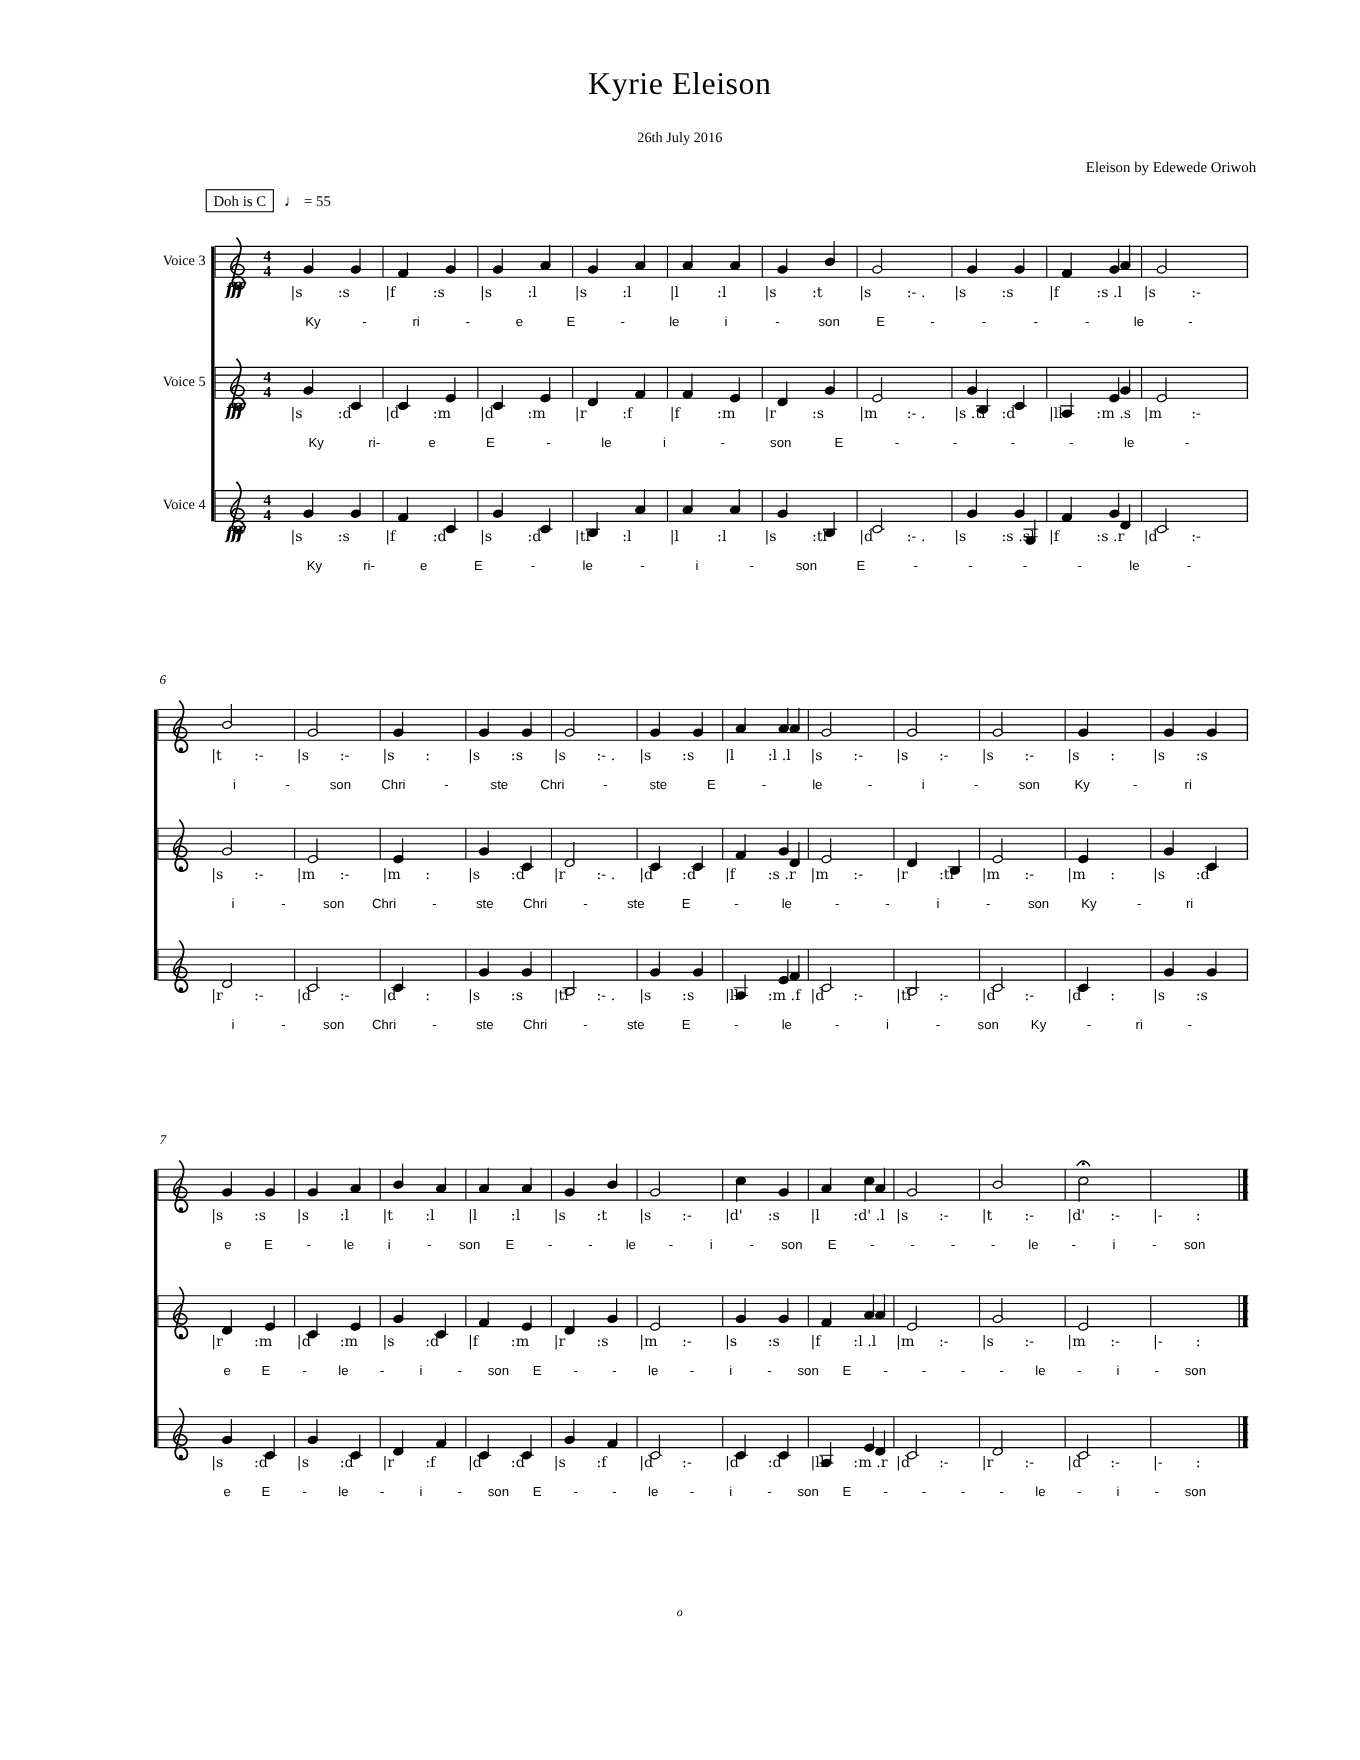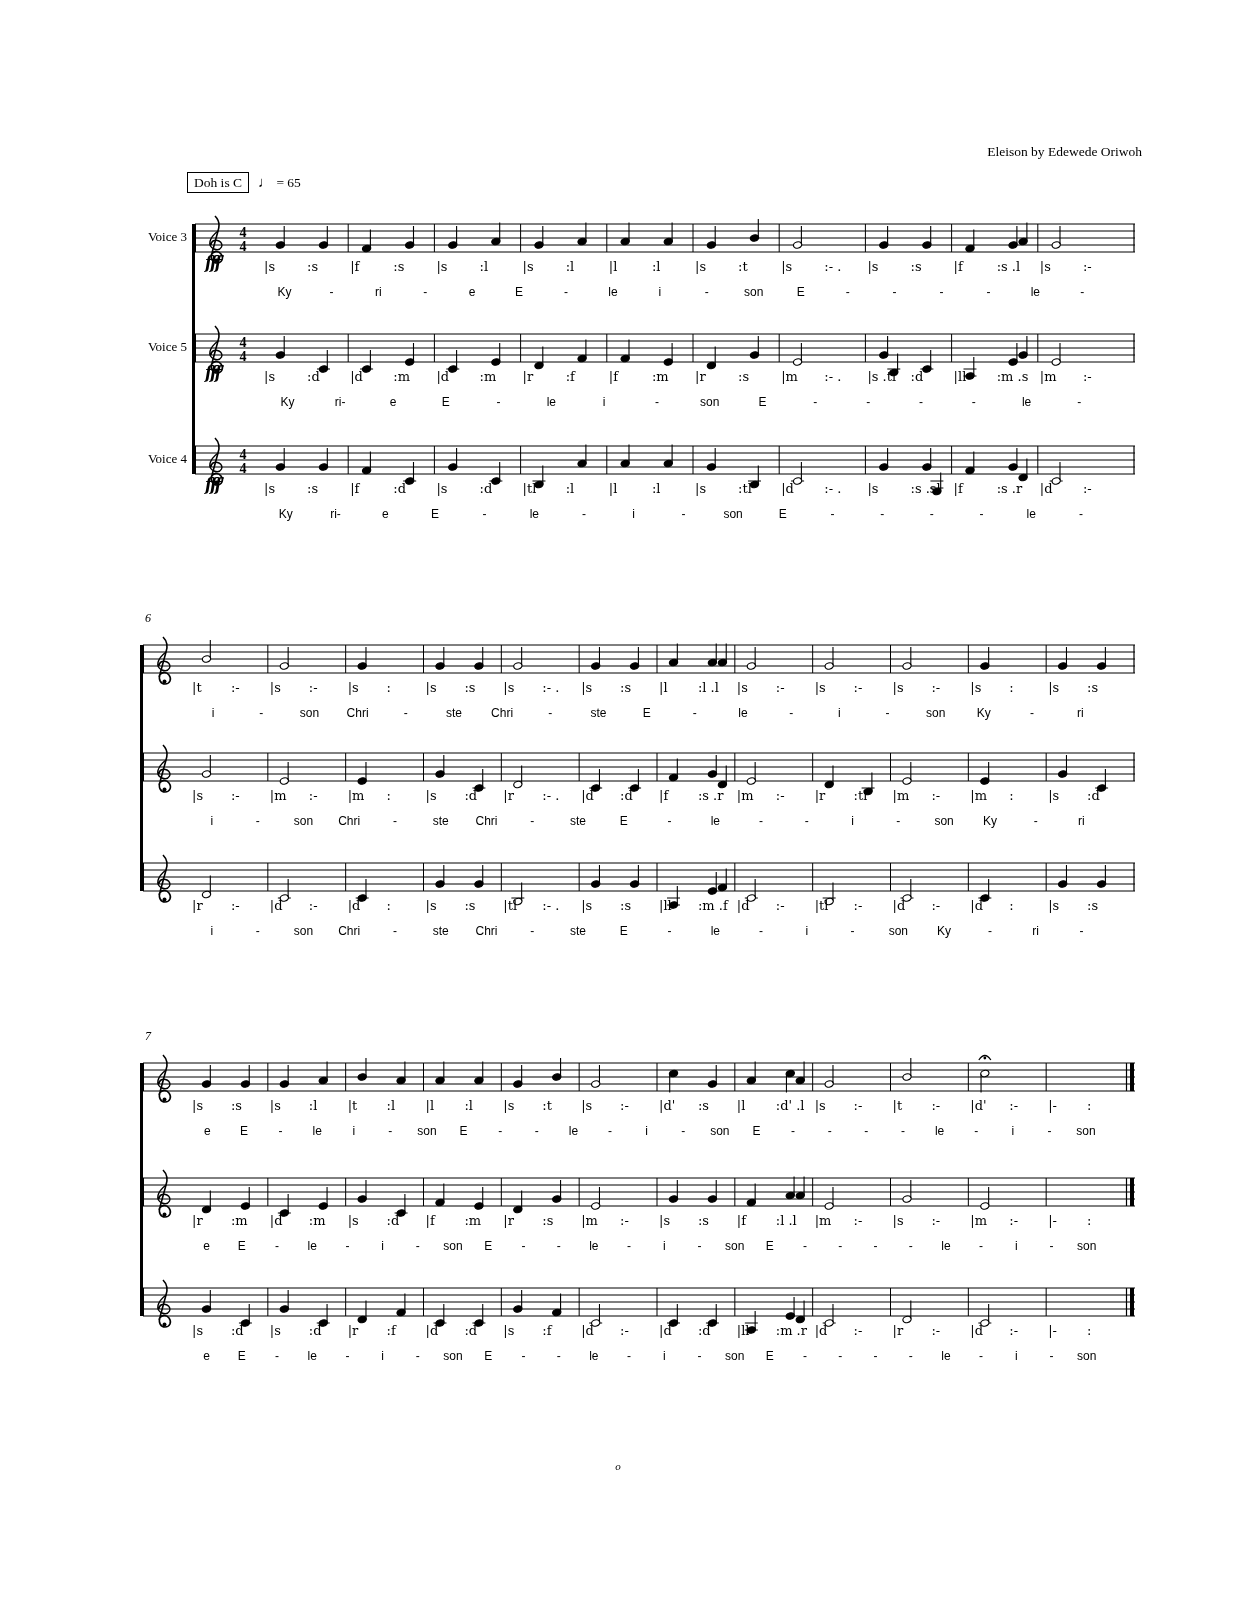--- a/index.html
+++ b/index.html
@@ -11,25 +11,27 @@
   #composer{top:144px;right:94px;font-size:13.5px;}
   #dohbox{left:187px;top:172px;border:1.6px solid #000;padding:0 6px;height:19px;line-height:19px;font-size:13.5px;}
   #tempo{left:258px;top:172px;height:21px;line-height:21px;font-size:13.5px;}
   #tempo .note{font-size:15px;}
   #footer{left:0;top:1460px;width:100%;text-align:center;font-size:11px;font-style:italic;}
 </style>
 </head>
 <body>
 
 <div id="page">
+  <h1 id="title" class="abs">Kyrie Eleison</h1>
+  <div id="date" class="abs">26th July 2016</div>
   <div id="composer" class="abs">Eleison by Edewede Oriwoh</div>
   <div id="dohbox" class="abs">Doh is C</div>
   <div id="tempo" class="abs">
     <span class="note">♩</span>
-    <span>= 65</span>
+    <span>= 55</span>
   </div>
   <div id="score"></div>
   <div id="footer" class="abs">o</div>
 <div style="position: absolute; left: 192px; top: 224px; width: 3px; height: 250px; background: rgb(0, 0, 0);"></div>
     <div style="position: absolute; left: 93px; top: 229px; width: 94px; text-align: right; font: 13px &quot;Liberation Serif&quot;, serif;">Voice 3</div>
     <svg width="940" height="74" style="position: absolute; left: 195px; top: 208px;">
       <line x1="0" y1="16" x2="940" y2="16" stroke="#000" stroke-width="1"></line>
       <line x1="0" y1="23" x2="940" y2="23" stroke="#000" stroke-width="1"></line>
       <line x1="0" y1="30" x2="940" y2="30" stroke="#000" stroke-width="1"></line>
       <line x1="0" y1="37" x2="940" y2="37" stroke="#000" stroke-width="1"></line>

